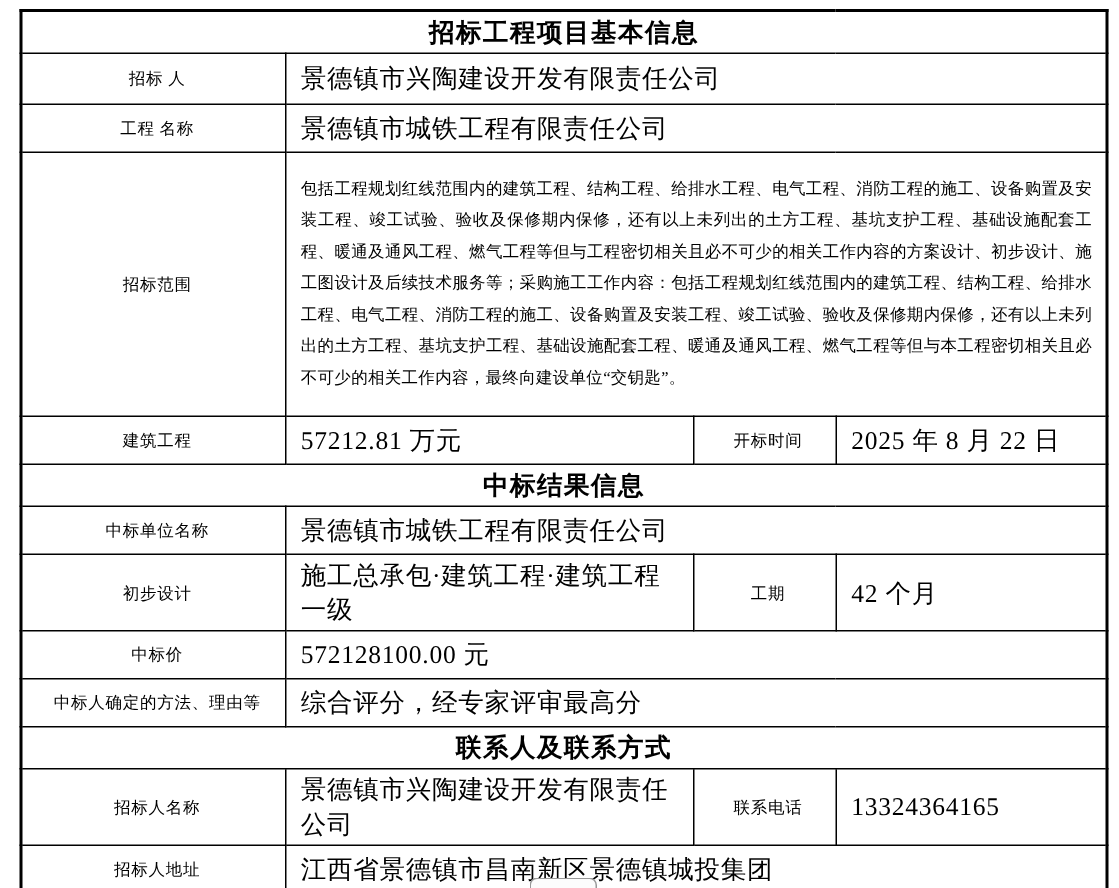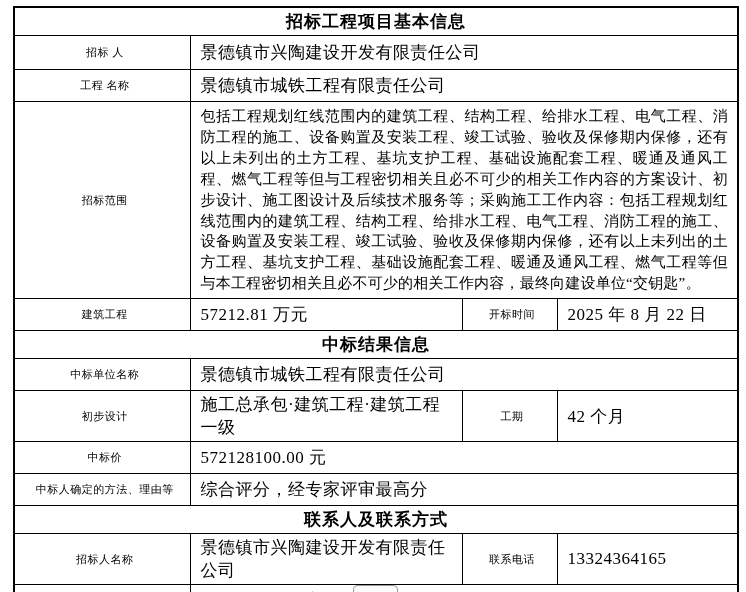--- a/index.html
+++ b/index.html
@@ -52,21 +52,21 @@
   td.value {
     font-size: 17px;
     padding: 2px 4px 2px 10px;
     letter-spacing: 0.5px;
     text-align: left;
   }
   tr.r-tall td { height: 167px; }
   tr.r-std td  { height: 27px; margin-top: 12px; }
   tr.r-29 td   { height: 29px; }
   td.scope-cell {
-    font-size: 15px;
+    font-size: 11px;
     line-height: 20.9px;
     text-align: justify;
     text-justify: inter-ideograph;
     padding: 4px 9px 4px 10px;
     letter-spacing: 0.2px;
     vertical-align: middle;
   }
   .partial-button {
     position: absolute;
     left: 353px;

